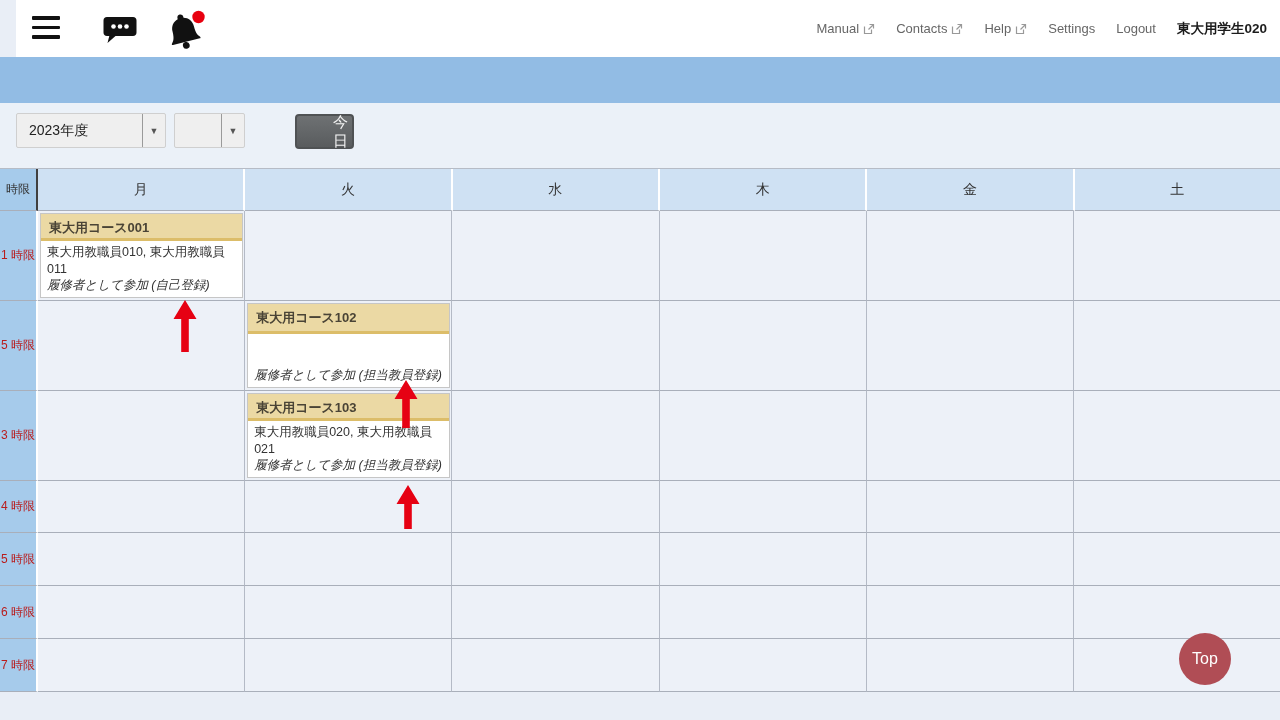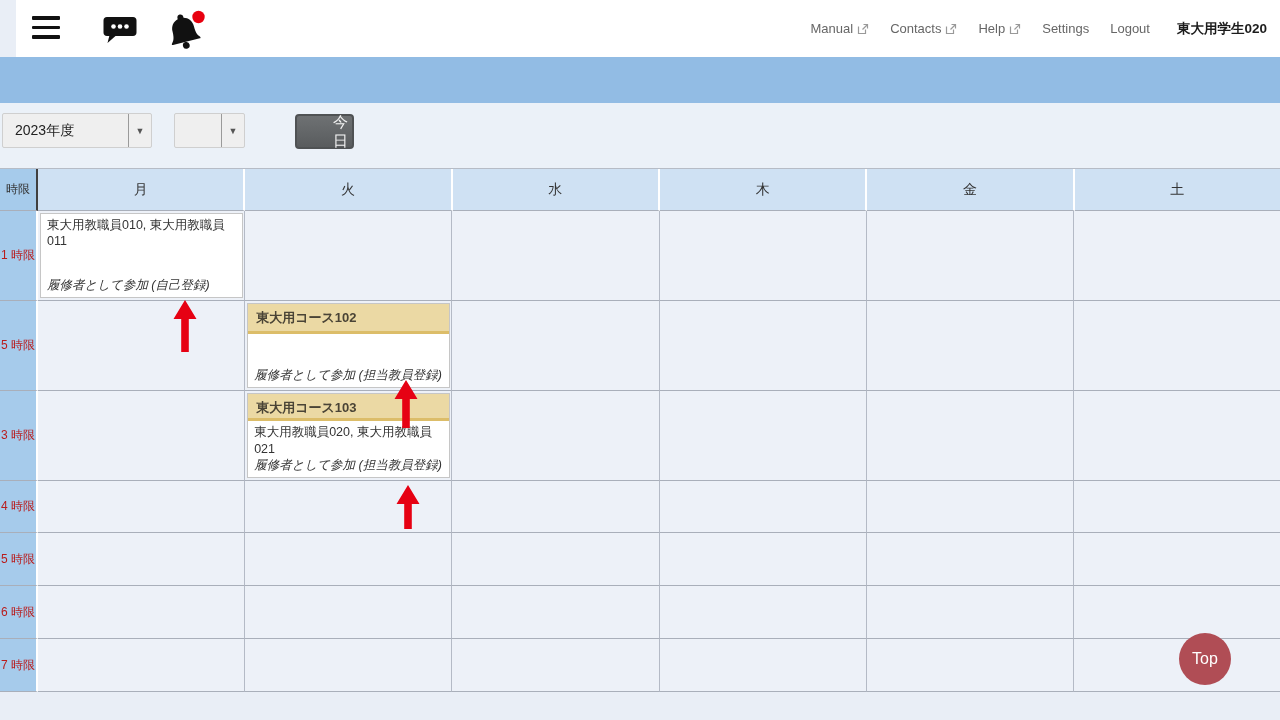--- a/index.html
+++ b/index.html
@@ -7,35 +7,35 @@
   body { font-family:"Liberation Sans","DejaVu Sans",sans-serif; }
   #page { position:relative; width:1280px; height:720px; overflow:hidden; background:#e9eef6; }
 
   
   .topbar { position:absolute; left:16px; top:0; width:1280px; height:57px; background:#ffffff; }
   .hamburger { position:absolute; left:16px; top:16px; width:28px; height:24px; cursor:pointer; }
   .hamburger span { display:block; height:3.5px; background:#111; margin-bottom:6px; border-radius:1px; }
   .icon-btn { position:absolute; top:10px; cursor:pointer; }
   .topnav { position:absolute; right:29px; top:0; height:57px; display:flex; align-items:center; gap:21px; }
   .navlink { display:flex; align-items:center; gap:4px; font-size:13px; color:#666; text-decoration:none; cursor:pointer; }
-  .username { font-size:13.5px; font-weight:bold; color:#1c1c1c; margin-left:6px; }
+  .username { font-size:13.5px; font-weight:bold; color:#1c1c1c; }
 
   
   .tabband { position:absolute; left:0; top:57px; width:1280px; height:46px; background:#92bce4; }
   .tile { position:absolute; left:12px; top:48px; width:45px; height:44px; background:#ffffff; border-radius:9px; display:flex; align-items:center; justify-content:center; cursor:pointer; }
   .tab-btn { position:absolute; top:60px; height:29px; padding:0 13px; border-radius:3px; color:#fff; font-size:14px; display:flex; align-items:center; cursor:pointer; }
   .tab-timetable { left:65px; background:linear-gradient(#94989d,#6f7378); border:1px solid #606468; }
   .tab-calendar { left:148px; background:linear-gradient(#54575c,#2e3033); border:1px solid #1f2022; }
 
   
   .filterbar { position:absolute; left:0; top:103px; width:1280px; height:65px; background:#ebf1f8; }
   .select { position:absolute; top:10px; height:35px; background:#efefef; border:1px solid #cfcfcf; border-radius:2px; display:flex; align-items:center; cursor:pointer; }
   .select .sel-text { flex:1; padding:0 12px; font-size:14px; color:#222; white-space:nowrap; overflow:hidden; }
   .select .sel-arrow { width:23px; align-self:stretch; border-left:1px solid #9a9a9a; display:flex; align-items:center; justify-content:center; font-size:9px; color:#555; }
-  .sel-year { left:2px; width:150px; }
+  .sel-year { left:16px; width:150px; }
   .sel-term { left:174px; width:71px; }
   .today-btn { position:absolute; left:295px; top:11px; width:59px; height:35px; background:linear-gradient(#6e7173,#595c5e); border:2px solid #4f5254; border-radius:4px; color:#f3f3f3; font-size:15px; display:flex; align-items:center; justify-content:center; cursor:pointer;padding-left:36px; }
   .today-date { position:absolute; left:290px; top:150px; width:92px; text-align:center; font-size:11.5px; color:#3a3a3a; }
 
   
   .timetable { position:absolute; left:0; top:168px; width:1280px; border-top:1px solid #b6bcc6; }
   .row { display:flex; width:1280px; }
   .hrow { height:42px; }
   .hcorner { flex:0 0 38px; background:#a6cbeb; border-right:2px solid #404040; border-bottom:1px solid #a9afba; display:flex; align-items:center; justify-content:center; font-size:12px; color:#333; }
   .hcell { flex:1 1 0; background:#cfe1f3; border-right:2px solid #fff; border-bottom:1px solid #a9afba; display:flex; align-items:center; justify-content:center; font-size:14px; color:#333; }
@@ -165,20 +165,21 @@
         <div class="hcell">火</div>
         <div class="hcell">水</div>
         <div class="hcell">木</div>
         <div class="hcell">金</div>
         <div class="hcell">土</div>
       </div>
       <div class="row" style="height: 90px;">
         <div class="plabel">1 時限</div>
         <div class="cell">
           <div class="course-card">
+            <div class="course-title">東大用コース001</div>
             <div class="course-body">
               <div class="course-members">東大用教職員010, 東大用教職員011</div>
               <div class="course-role">履修者として参加 (自己登録)</div>
             </div>
           </div>
         </div>
         <div class="cell"></div>
         <div class="cell"></div>
         <div class="cell"></div>
         <div class="cell"></div>

